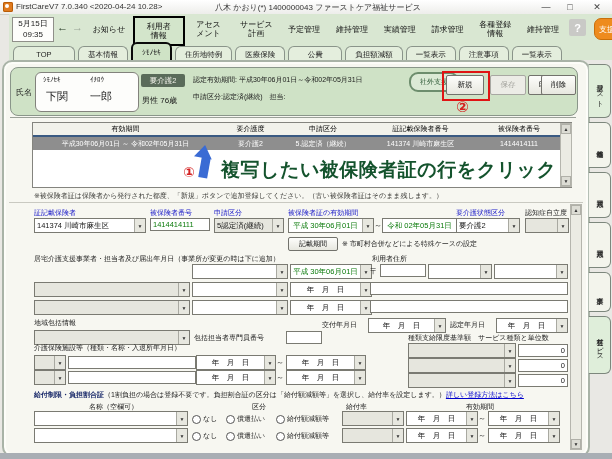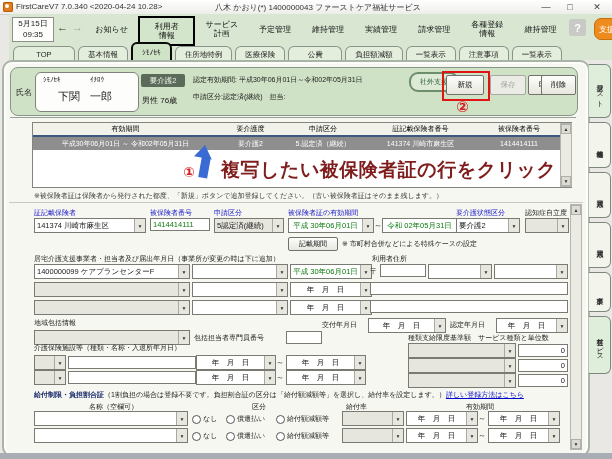--- a/index.html
+++ b/index.html
@@ -34,21 +34,21 @@
   .btn.dis{color:#a2a29c;background:#ecece6;border-color:#a8a8a2;}
   .redbox{position:absolute;border:2px solid #e01414;}
   .step{color:#d42222;font-weight:bold;}
   .hline{position:absolute;left:6px;top:55px;width:566px;height:1px;background:#9aa098;}
   
   .grid{position:absolute;left:28px;top:60px;width:538px;height:64px;background:#fff;border:1px solid #84847e;}
   .ghead{position:absolute;left:0;top:0;width:527px;height:12px;background:#f2f2eb;border-bottom:2px solid #3a5a82;display:flex;}
   .grow{position:absolute;left:0;top:14px;width:527px;height:13px;background:#8e8e8e;color:#fff;display:flex;}
   .gc{font-size:7px;display:flex;align-items:center;justify-content:center;white-space:nowrap;overflow:hidden;}
   .note{position:absolute;left:30px;top:129px;font-size:7px;color:#3c3c38;white-space:nowrap;}
-  .bluetext{position:absolute;font-weight:bold;color:#7f1d1d;font-size:19px;white-space:nowrap;letter-spacing:0.5px;font-family:Liberation Mono, monospace;}
+  .bluetext{position:absolute;font-weight:bold;color:#14532d;font-size:19px;white-space:nowrap;letter-spacing:0.5px;font-family:Liberation Mono, monospace;}
   .arrowstem{position:absolute;width:9px;height:21px;background:#3a6bd4;transform:rotate(10deg);}
   .arrowhead{position:absolute;width:0;height:0;border-left:9px solid transparent;border-right:9px solid transparent;border-bottom:13px solid #3a6bd4;transform:rotate(10deg);}
   
   .formtop{position:absolute;left:5px;top:140px;width:574px;height:1px;background:#c9c9c1;}
   .lbl{position:absolute;font-size:7px;white-space:nowrap;color:#1a1a1a;}
   .lbl.blue{color:#1515c8;}
   .sel{position:absolute;background:#fff;border:1px solid #7a7a72;height:13px;display:flex;align-items:stretch;font-size:7.5px;color:#161616;}
   .sel .v{flex:1;padding:0 2px;white-space:nowrap;overflow:hidden;display:flex;align-items:center;}
   .sel .a{width:10px;background:#e7e7df;border-left:1px solid #a9a9a1;display:flex;align-items:center;justify-content:center;font-size:5px;color:#333;}
   .sel.gray{background:#e6e6de;}
@@ -92,20 +92,24 @@
     <div class="menurow">
       <div class="mi">
           <span>お知らせ</span>
           <span></span>
         </div>
       <div class="mi active">
           <span>利用者</span>
           <span>情報</span>
         </div>
       <div class="mi">
+          <span>アセス</span>
+          <span>メント</span>
+        </div>
+      <div class="mi">
           <span>サービス</span>
           <span>計画</span>
         </div>
       <div class="mi">
           <span>予定管理</span>
         </div>
       <div class="mi">
           <span>維持管理</span>
         </div>
       <div class="mi">
@@ -138,21 +142,21 @@
     </div>
   </div>
 
   <div class="panel">
 
     <div class="band">
       <span class="lbl" style="left:5px;top:19px;font-size:8px;">氏名</span>
       <div class="namebox">
         <span class="lbl" style="left:7px;top:3px;">ｼﾓﾉｾｷ</span>
         <span class="lbl" style="left:54px;top:3px;">ｲﾁﾛｳ</span>
-        <span class="lbl" style="left:22px;top:16px;font-size:11px;">下関</span>
+        <span class="lbl" style="left:10px;top:16px;font-size:11px;">下関</span>
         <span class="lbl" style="left:54px;top:16px;font-size:11px;">一郎</span>
       </div>
       <div class="badge">要介護2</div>
       <span class="lbl" style="left:131px;top:27px;font-size:8px;">男性 76歳</span>
       <span class="lbl" style="left:182px;top:7px;">認定有効期間: 平成30年06月01日～令和02年05月31日</span>
       <span class="lbl" style="left:182px;top:24px;">申請区分:認定済(継続)　担当:</span>
       <div class="extbadge">社外支援</div>
       <div class="redbox" style="left:431px;top:3px;width:44px;height:26px;"></div>
       <div class="btn" style="left:435px;top:7px;width:36px;height:18px;">新規</div>
       <div class="btn dis" style="left:479px;top:7px;width:34px;height:18px;">保存</div>
@@ -224,24 +228,20 @@
         <span class="v"></span>
         <span class="a">▼</span>
       </div>
 
     <div class="btn" style="left:284px;top:175px;width:48px;height:12px;font-size:7px;">記載期間</div>
     <span class="lbl" style="left:338px;top:177px;">※ 市町村合併などによる特殊ケースの設定</span>
 
     <span class="lbl" style="left:30px;top:192px;">居宅介護支援事業者・担当者及び届出年月日（事業所が変更の時は下に追加）</span>
     <span class="lbl" style="left:368px;top:192px;">利用者住所</span>
 
-    <div class="sel" style="left:30px;top:202px;width:154px;">
-        <span class="v">1400000099 ケアプランセンターF</span>
-        <span class="a">▼</span>
-      </div>
     <div class="sel" style="left:188px;top:202px;width:94px;">
         <span class="v"></span>
         <span class="a">▼</span>
       </div>
     <div class="sel green date" style="left:286px;top:202px;width:80px;">
         <span class="v">平成 30年06月01日</span>
         <span class="a">▼</span>
       </div>
 
     <div class="sel gray" style="left:30px;top:220px;width:154px;">

